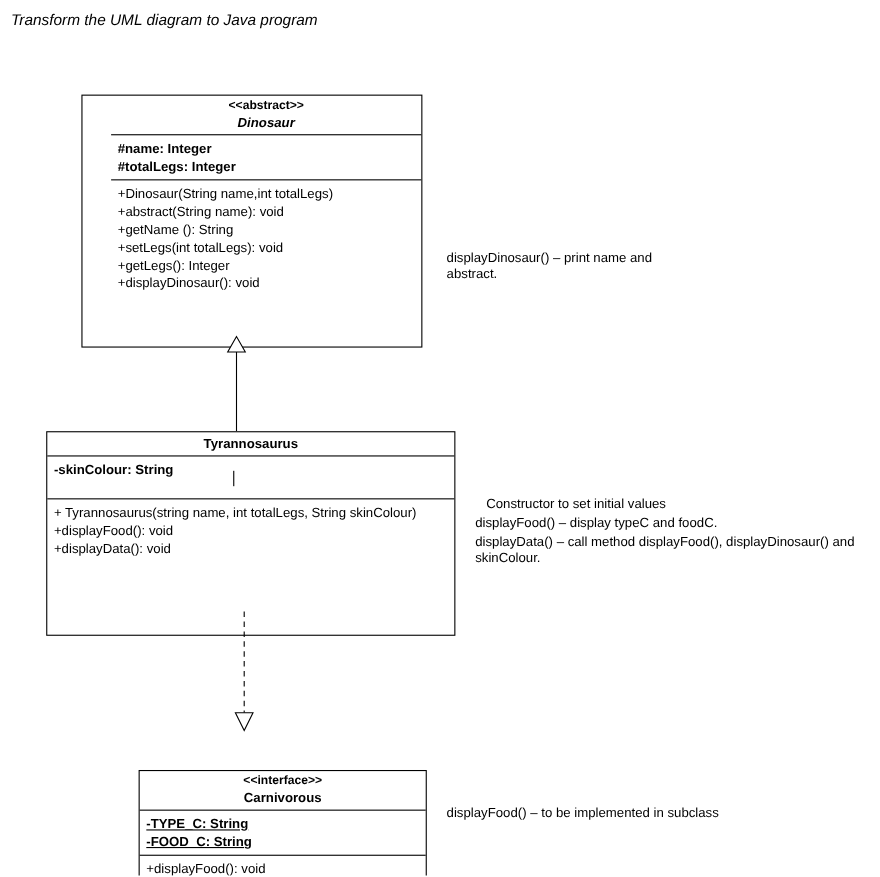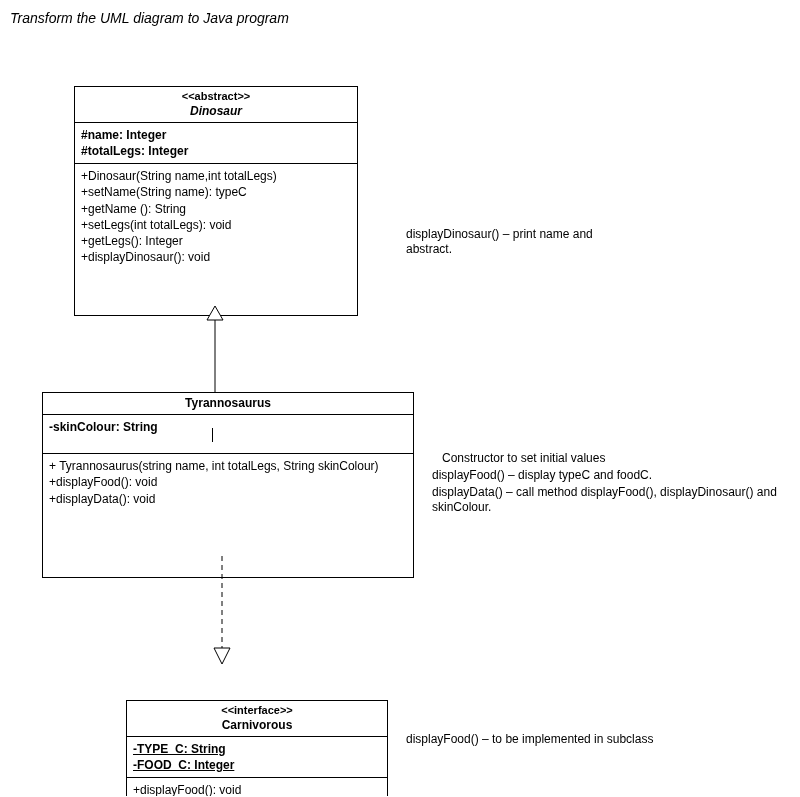--- a/index.html
+++ b/index.html
@@ -69,32 +69,32 @@
     position: absolute;
   }
 </style>
 </head>
 <body>
 
 <div class="page-title">Transform the UML diagram to Java program</div>
 
 <div class="canvas">
 
-  <div class="uml-box" style="left:64px; top:20px; width:282px;">
+  <div class="uml-box" style="left:64px; top:20px; width:282px;padding-left:26px;">
     <div class="uml-header">
       <span class="stereotype">&lt;&lt;abstract&gt;&gt;</span>
       <span class="classname">Dinosaur</span>
     </div>
     <div class="uml-section">
       <div class="row b">#name: Integer</div>
       <div class="row b">#totalLegs: Integer</div>
     </div>
     <div class="uml-section" style="padding-bottom:50px;">
       <div class="row">+Dinosaur(String name,int totalLegs)</div>
-      <div class="row">+setName(String name): typeC</div>
+      <div class="row">+abstract(String name): void</div>
       <div class="row">+getName (): String</div>
       <div class="row">+setLegs(int totalLegs): void</div>
       <div class="row">+getLegs(): Integer</div>
       <div class="row">+displayDinosaur(): void</div>
     </div>
   </div>
 
   <div class="note" style="left:396px; top:161px; width:210px;">displayDinosaur() – print name and abstract.</div>
 
   <svg class="conn" style="left:195px; top:240px;" width="20" height="86">
@@ -127,21 +127,21 @@
     <polygon points="12,108 4,92 20,92" fill="#fff" stroke="#000" stroke-width="1"></polygon>
   </svg>
 
   <div class="uml-box" style="left:116px; top:634px; width:260px;">
     <div class="uml-header">
       <span class="stereotype">&lt;&lt;interface&gt;&gt;</span>
       <span class="classname" style="font-style:normal;">Carnivorous</span>
     </div>
     <div class="uml-section">
       <div class="row b u">-TYPE_C: String</div>
-      <div class="row b u">-FOOD_C: Integer</div>
+      <div class="row b u">-FOOD_C: String</div>
     </div>
     <div class="uml-section">
       <div class="row">+displayFood(): void</div>
     </div>
   </div>
 
   <div class="note" style="left:396px; top:666px;">displayFood() – to be implemented in subclass</div>
 
 </div>
 

